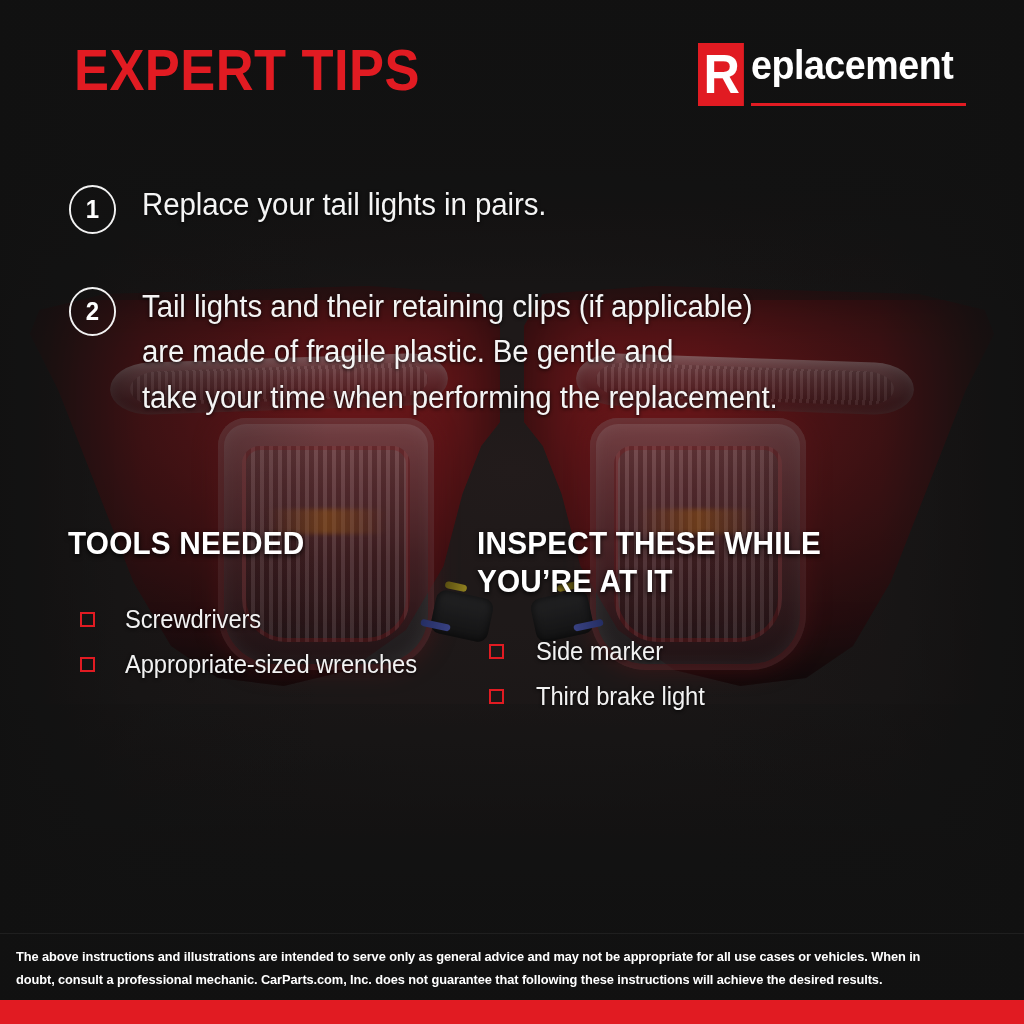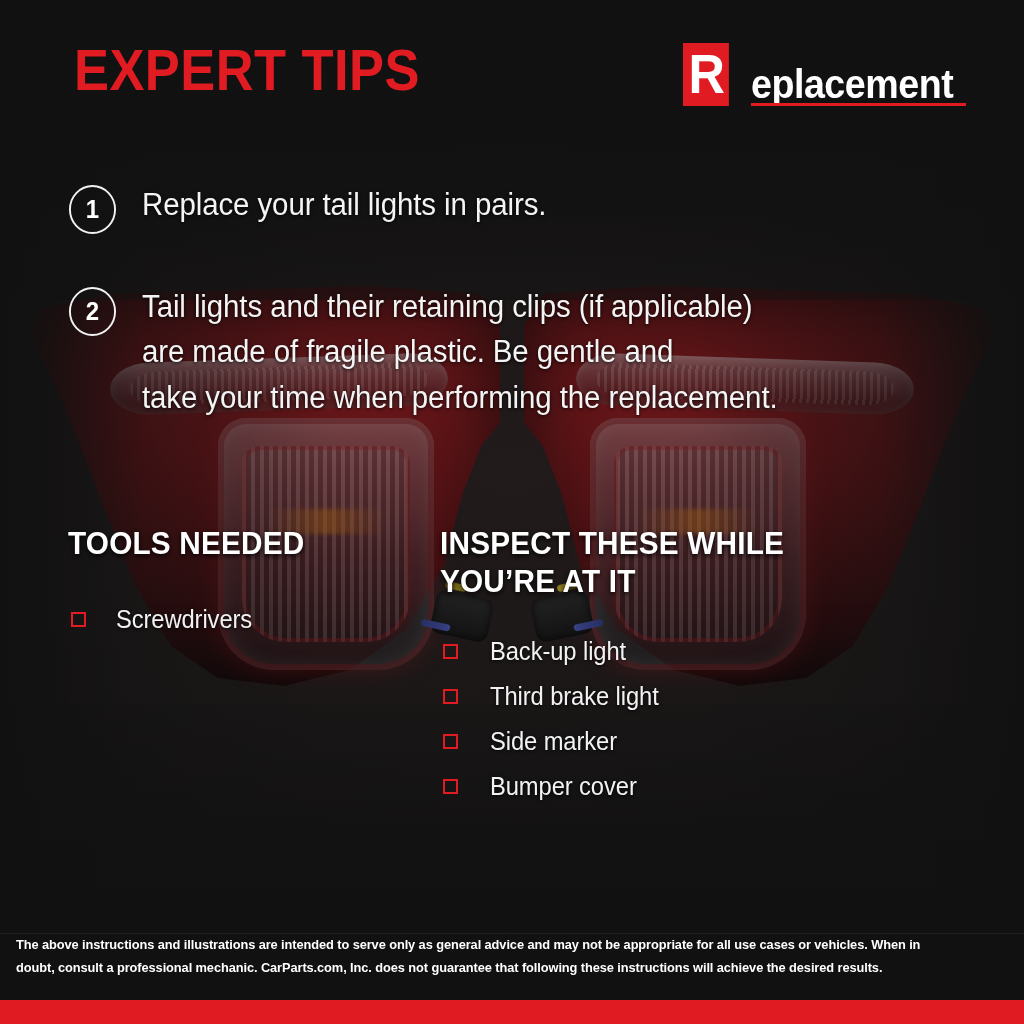--- a/index.html
+++ b/index.html
@@ -183,22 +183,22 @@
     color: #ffffff;
     font-size: 56px;
     font-weight: 700;
     line-height: 0.95;
     padding: 4px 5px 6px 6px;
     transform: scaleX(0.9);
     transform-origin: bottom left;
   }
   #logo-word-wrap {
     position: relative;
-    margin-left: 16px;
-    padding-bottom: 2px;
+    margin-left: 1px;
+    padding-bottom: 21px;
   }
   #logo-word {
     color: #ffffff;
     font-size: 40px;
     font-weight: 700;
     line-height: 1;
     letter-spacing: -0.5px;
     transform: scaleX(0.94);
     transform-origin: bottom left;
     display: block;
@@ -240,36 +240,36 @@
     line-height: 1.46;
     letter-spacing: -0.1px;
     transform: scaleX(0.95);
     transform-origin: left top;
     white-space: pre-line;
     text-shadow: 0 1px 4px rgba(0,0,0,0.85);
   }
 
   
   #col-left  { position: absolute; left: 68px;  top: 525px; width: 390px; }
-  #col-right { position: absolute; left: 440px; top: 525px; width: 400px; }
+  #col-right { position: absolute; left: 477px; top: 525px; width: 400px; }
 
   .col-heading {
     color: #ffffff;
     font-size: 32px;
     font-weight: 700;
     letter-spacing: 0.2px;
     line-height: 1.18;
     margin: 0 0 34px 0;
     transform: scaleX(0.93);
     transform-origin: left top;
     text-shadow: 0 2px 6px rgba(0,0,0,0.9);
   }
   #col-right .col-heading { margin-bottom: 28px; }
 
-  .check-list { list-style: none; margin: 3px; padding: 0; }
+  .check-list { list-style: none; margin: 12px; padding: 0; }
   .check-item {
     display: flex;
     align-items: center;
     height: 45px;
   }
   .check-box {
     flex: 0 0 auto;
     width: 11px; height: 11px;
     border: 2px solid #e11b22;
     background: transparent;
@@ -283,21 +283,21 @@
     letter-spacing: -0.1px;
     transform: scaleX(0.95);
     transform-origin: left center;
     text-shadow: 0 1px 4px rgba(0,0,0,0.85);
   }
 
   
   #footer {
     position: absolute;
     left: 0; bottom: 24px; width: 100%;
-    padding: 0 16px 12px 16px;
+    padding: 0 16px 0 16px;
     box-sizing: border-box;
     background: transparent;
   }
   #footer-divider {
     position: absolute;
     left: 0; bottom: 90px; width: 100%; height: 1px;
     background: rgba(255,255,255,0.06);
   }
   #footer-text {
     color: #ffffff;
@@ -366,41 +366,37 @@
 take your time when performing the replacement.</div>
     </div>
 
     <div id="col-left">
       <h2 class="col-heading">TOOLS NEEDED</h2>
       <ul class="check-list">
         <li class="check-item">
           <span class="check-box"></span>
           <span class="check-label">Screwdrivers</span>
         </li>
+        <li class="check-item">
+          <span class="check-box"></span>
+          <span class="check-label">Appropriate-sized wrenches</span>
+        </li>
       </ul>
     </div>
 
     <div id="col-right">
       <h2 class="col-heading">INSPECT THESE WHILE YOU’RE AT IT</h2>
       <ul class="check-list">
-        <li class="check-item">
-          <span class="check-box"></span>
-          <span class="check-label">Back-up light</span>
-        </li>
-        <li class="check-item">
-          <span class="check-box"></span>
-          <span class="check-label">Third brake light</span>
-        </li>
         <li class="check-item">
           <span class="check-box"></span>
           <span class="check-label">Side marker</span>
         </li>
         <li class="check-item">
           <span class="check-box"></span>
-          <span class="check-label">Bumper cover</span>
+          <span class="check-label">Third brake light</span>
         </li>
       </ul>
     </div>
 
     <div id="footer-divider"></div>
     <div id="footer">
       <p id="footer-text">The above instructions and illustrations are intended to serve only as general advice and may not be appropriate for all use cases or vehicles. When in doubt, consult a professional mechanic. CarParts.com, Inc. does not guarantee that following these instructions will achieve the desired results.</p>
     </div>
     <div id="bottom-bar"></div>
 

